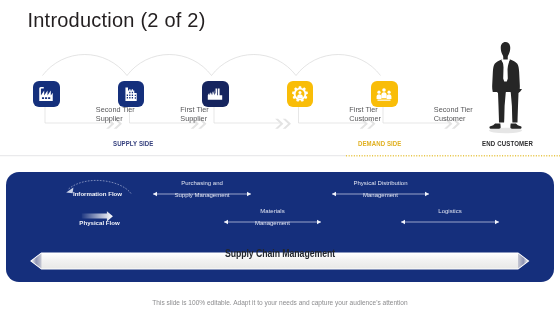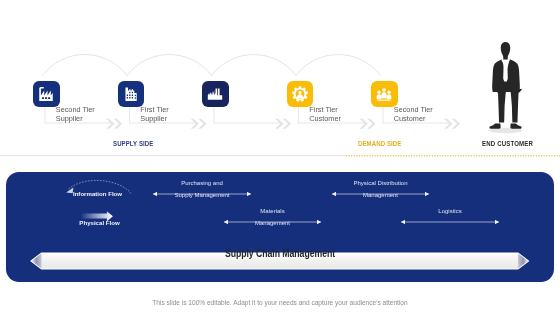--- a/index.html
+++ b/index.html
@@ -9,21 +9,21 @@
   .abs{position:absolute;}
 
   
   #title{left:27.5px;top:9px;font-size:20px;letter-spacing:0.22px;color:#231f20;
          font-weight:400;line-height:23px;}
 
   
   .node{position:absolute;top:81px;width:26.5px;height:26px;border-radius:6px;
         display:flex;align-items:center;justify-content:center;z-index:5;}
   .node svg{display:block;}
-  .nlabel{position:absolute;font-size:7.3px;color:#58585a;line-height:8.4px;white-space:nowrap;z-index:4;}
+  .nlabel{position:absolute;font-size:7.3px;color:#58585a;line-height:8.4px;white-space:nowrap;z-index:4;margin-left:40px;}
 
   
   .sidelabel{position:absolute;font-size:7.6px;font-weight:bold;letter-spacing:0.1px;transform:scaleX(0.80);transform-origin:left top;}
   #supplyside{left:112.5px;top:139.3px;color:#343f7d;}
   #demandside{left:358px;top:139.3px;color:#e0b020;}
 
   
   #endlabel{position:absolute;left:482px;top:139.3px;font-size:7.6px;font-weight:bold;color:#2b2b2d;letter-spacing:0.2px;transform:scaleX(0.80);transform-origin:left top;}
 
   
@@ -33,20 +33,21 @@
   #scmtext{position:absolute;font-size:10.3px;font-weight:bold;color:#23272e;letter-spacing:-0.05px;transform:scaleX(0.845);transform-origin:center top;}
 
   
   #footer{left:0;top:298.5px;width:560px;text-align:center;font-size:6.55px;color:#8d8d8f;}
 </style>
 </head>
 <body>
 
 <div id="slide">
 
+  <div class="abs" id="title">Introduction (2 of 2)</div>
 
   <svg class="abs" id="upper" width="560" height="172" style="left:0;top:0;">
     <g id="arcs-g" fill="none" stroke="#d8d8d8" stroke-width="0.7">
         <path d="M42.5 75.5 A53 53 0 0 1 127 75.5"></path>
         <path d="M127 75.5 A53 53 0 0 1 211.5 75.5"></path>
         <path d="M211.5 75.5 A53 53 0 0 1 296 75.5"></path>
         <path d="M296 75.5 A53 53 0 0 1 380.5 75.5"></path>
       </g>
     <g id="boxes-g" fill="none" stroke="#dddddd" stroke-width="0.7">
         <path d="M45 106.5 L45 123 L112.5 123"></path>

